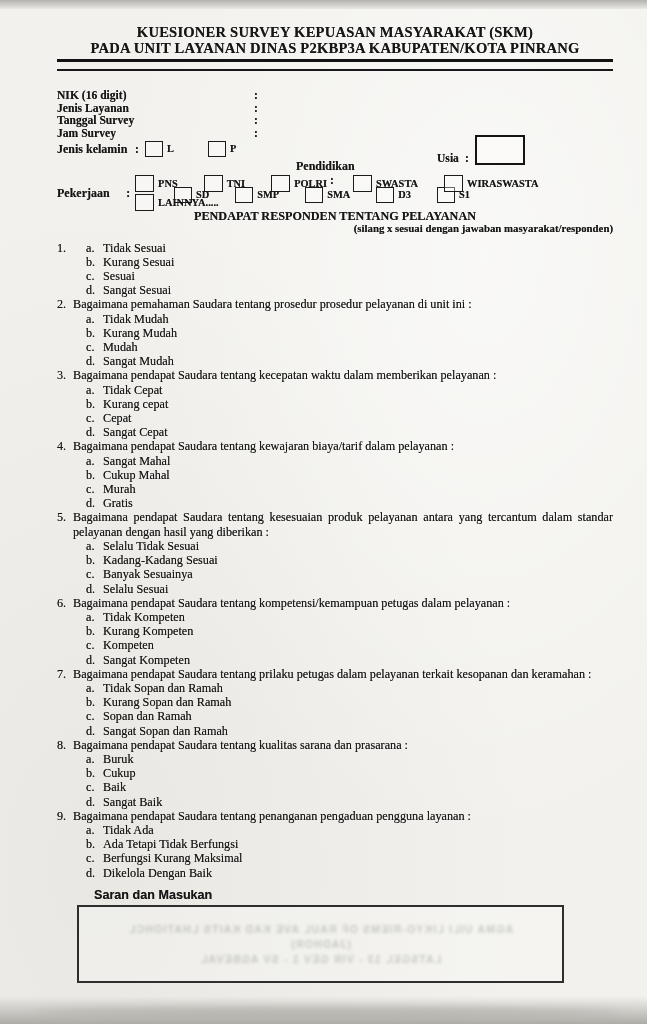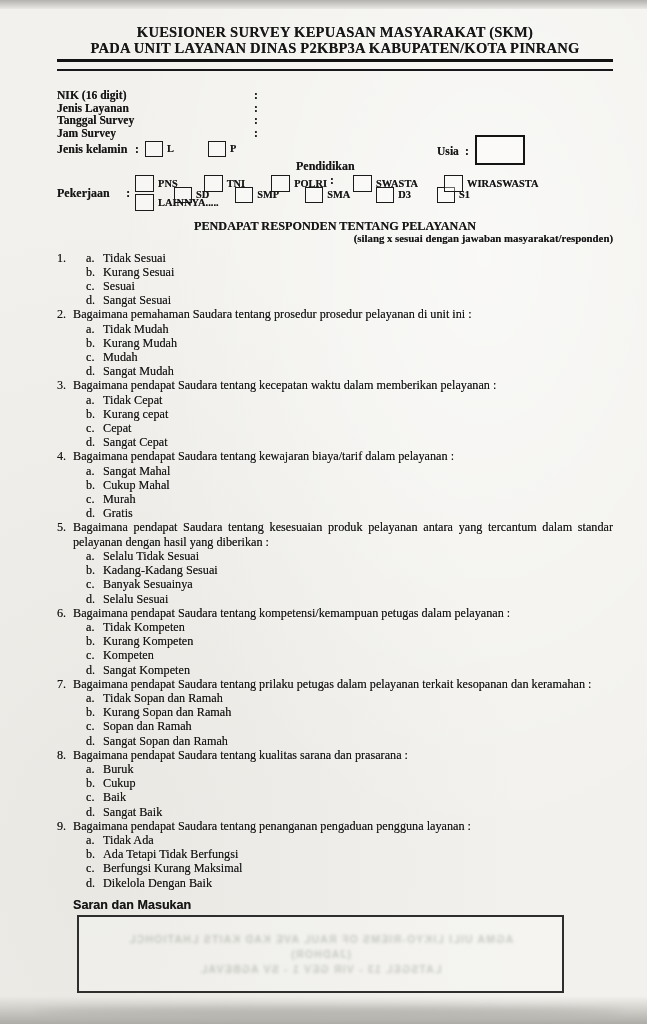--- a/index.html
+++ b/index.html
@@ -32,35 +32,35 @@
   .cb-row{display:flex;align-items:center;font-weight:bold;font-size:10.4px;height:18px;position:relative;}
   .cb-row .row-label{width:78px;font-size:12px;}
   .cb-row .row-colon{width:10px;font-size:11.6px;}
   .row-gender{margin-top:0;}
   .row-education{flex-direction:column;}
   .row-occupation{margin-top:8px;}
   .cb-item{display:inline-flex;align-items:center;gap:4px;margin-right:26px;}
   .row-gender .cb-item{margin-right:34px;}
   .cb{display:inline-block;width:16px;height:14px;border:1.6px solid #1b1b1b;background:rgba(255,255,255,.35);flex:none;}
   .row-occupation .cb{width:17px;height:15px;}
-  .usia{position:absolute;left:380px;top:-3px;display:flex;gap:6px;font-size:11.6px;align-items:center;}
+  .usia{position:absolute;left:380px;top:-3px;display:flex;gap:6px;font-size:11.6px;align-items:flex-end;}
   .usia-box{width:46px;height:26px;border:2px solid #141414;background:rgba(255,255,255,.4);margin-top:-3px;}
 
-  .section-head{margin-top:17px;text-align:center;font-weight:bold;font-size:12.2px;line-height:13.5px;}
+  .section-head{margin-top:7px;text-align:center;font-weight:bold;font-size:12.2px;line-height:13.5px;}
   .section-sub{text-align:right;font-weight:bold;font-size:10.8px;line-height:11.5px;}
 
   .questions{margin-top:6px;font-size:12.2px;line-height:14.2px;}
   .q{display:flex;}
   .q-num{width:16px;flex:none;}
   .q-body{flex:1;min-width:0;}
   .q-text{text-align:justify;}
   .opt{display:flex;}
   .opt-letter{flex:none;width:17px;margin-left:13px;}
 
-  .saran-head{margin-top:8px;margin-left:16px;font-family:"Liberation Sans",sans-serif;font-weight:bold;font-size:12.6px;}
+  .saran-head{margin-top:8px;margin-left:37px;font-family:"Liberation Sans",sans-serif;font-weight:bold;font-size:12.6px;}
   .saran-box{margin-top:3px;margin-left:20px;width:483px;height:74px;border:2px solid #2e2e2e;
     background:rgba(255,255,255,.25);position:relative;overflow:hidden;}
   .bleed{position:absolute;inset:0;padding-top:16px;display:flex;flex-direction:column;align-items:center;gap:3px;
     transform:scaleX(-1);filter:blur(1.6px);opacity:.33;color:#6f7568;
     font-family:"Liberation Sans",sans-serif;font-weight:bold;font-size:10.5px;letter-spacing:1.2px;
     text-shadow:none;white-space:nowrap;}
 </style>
 </head>
 <body>
 

